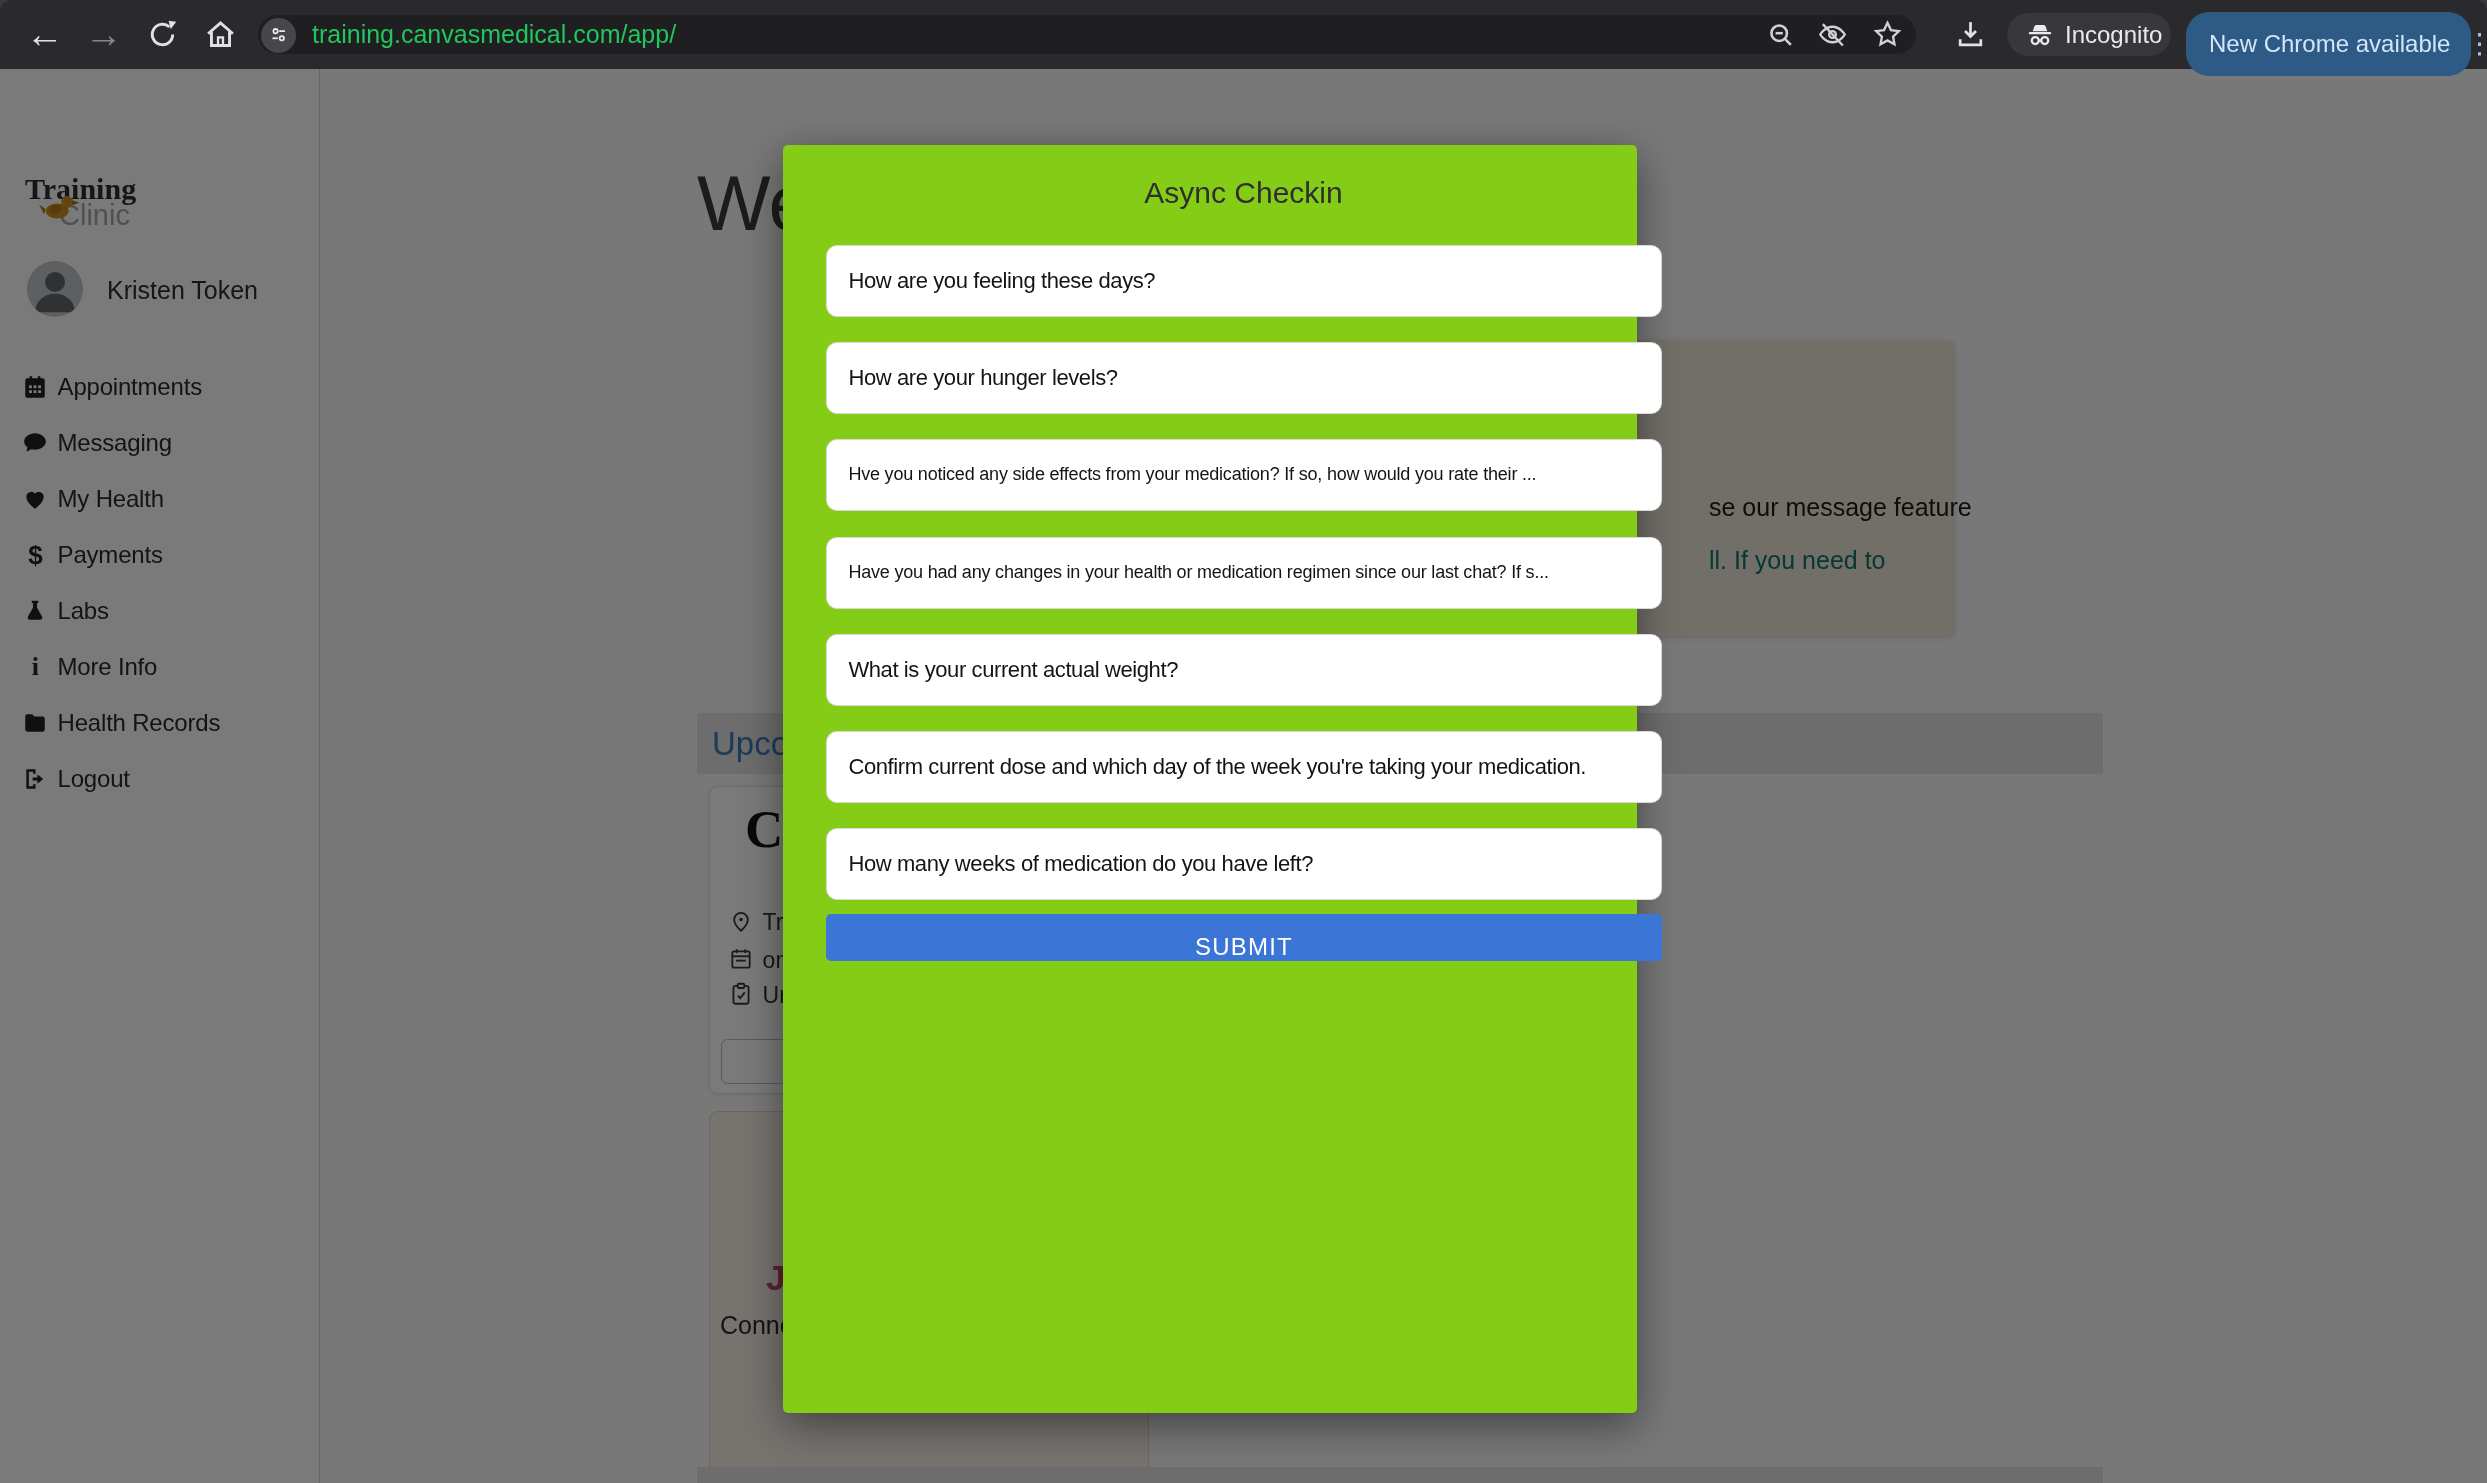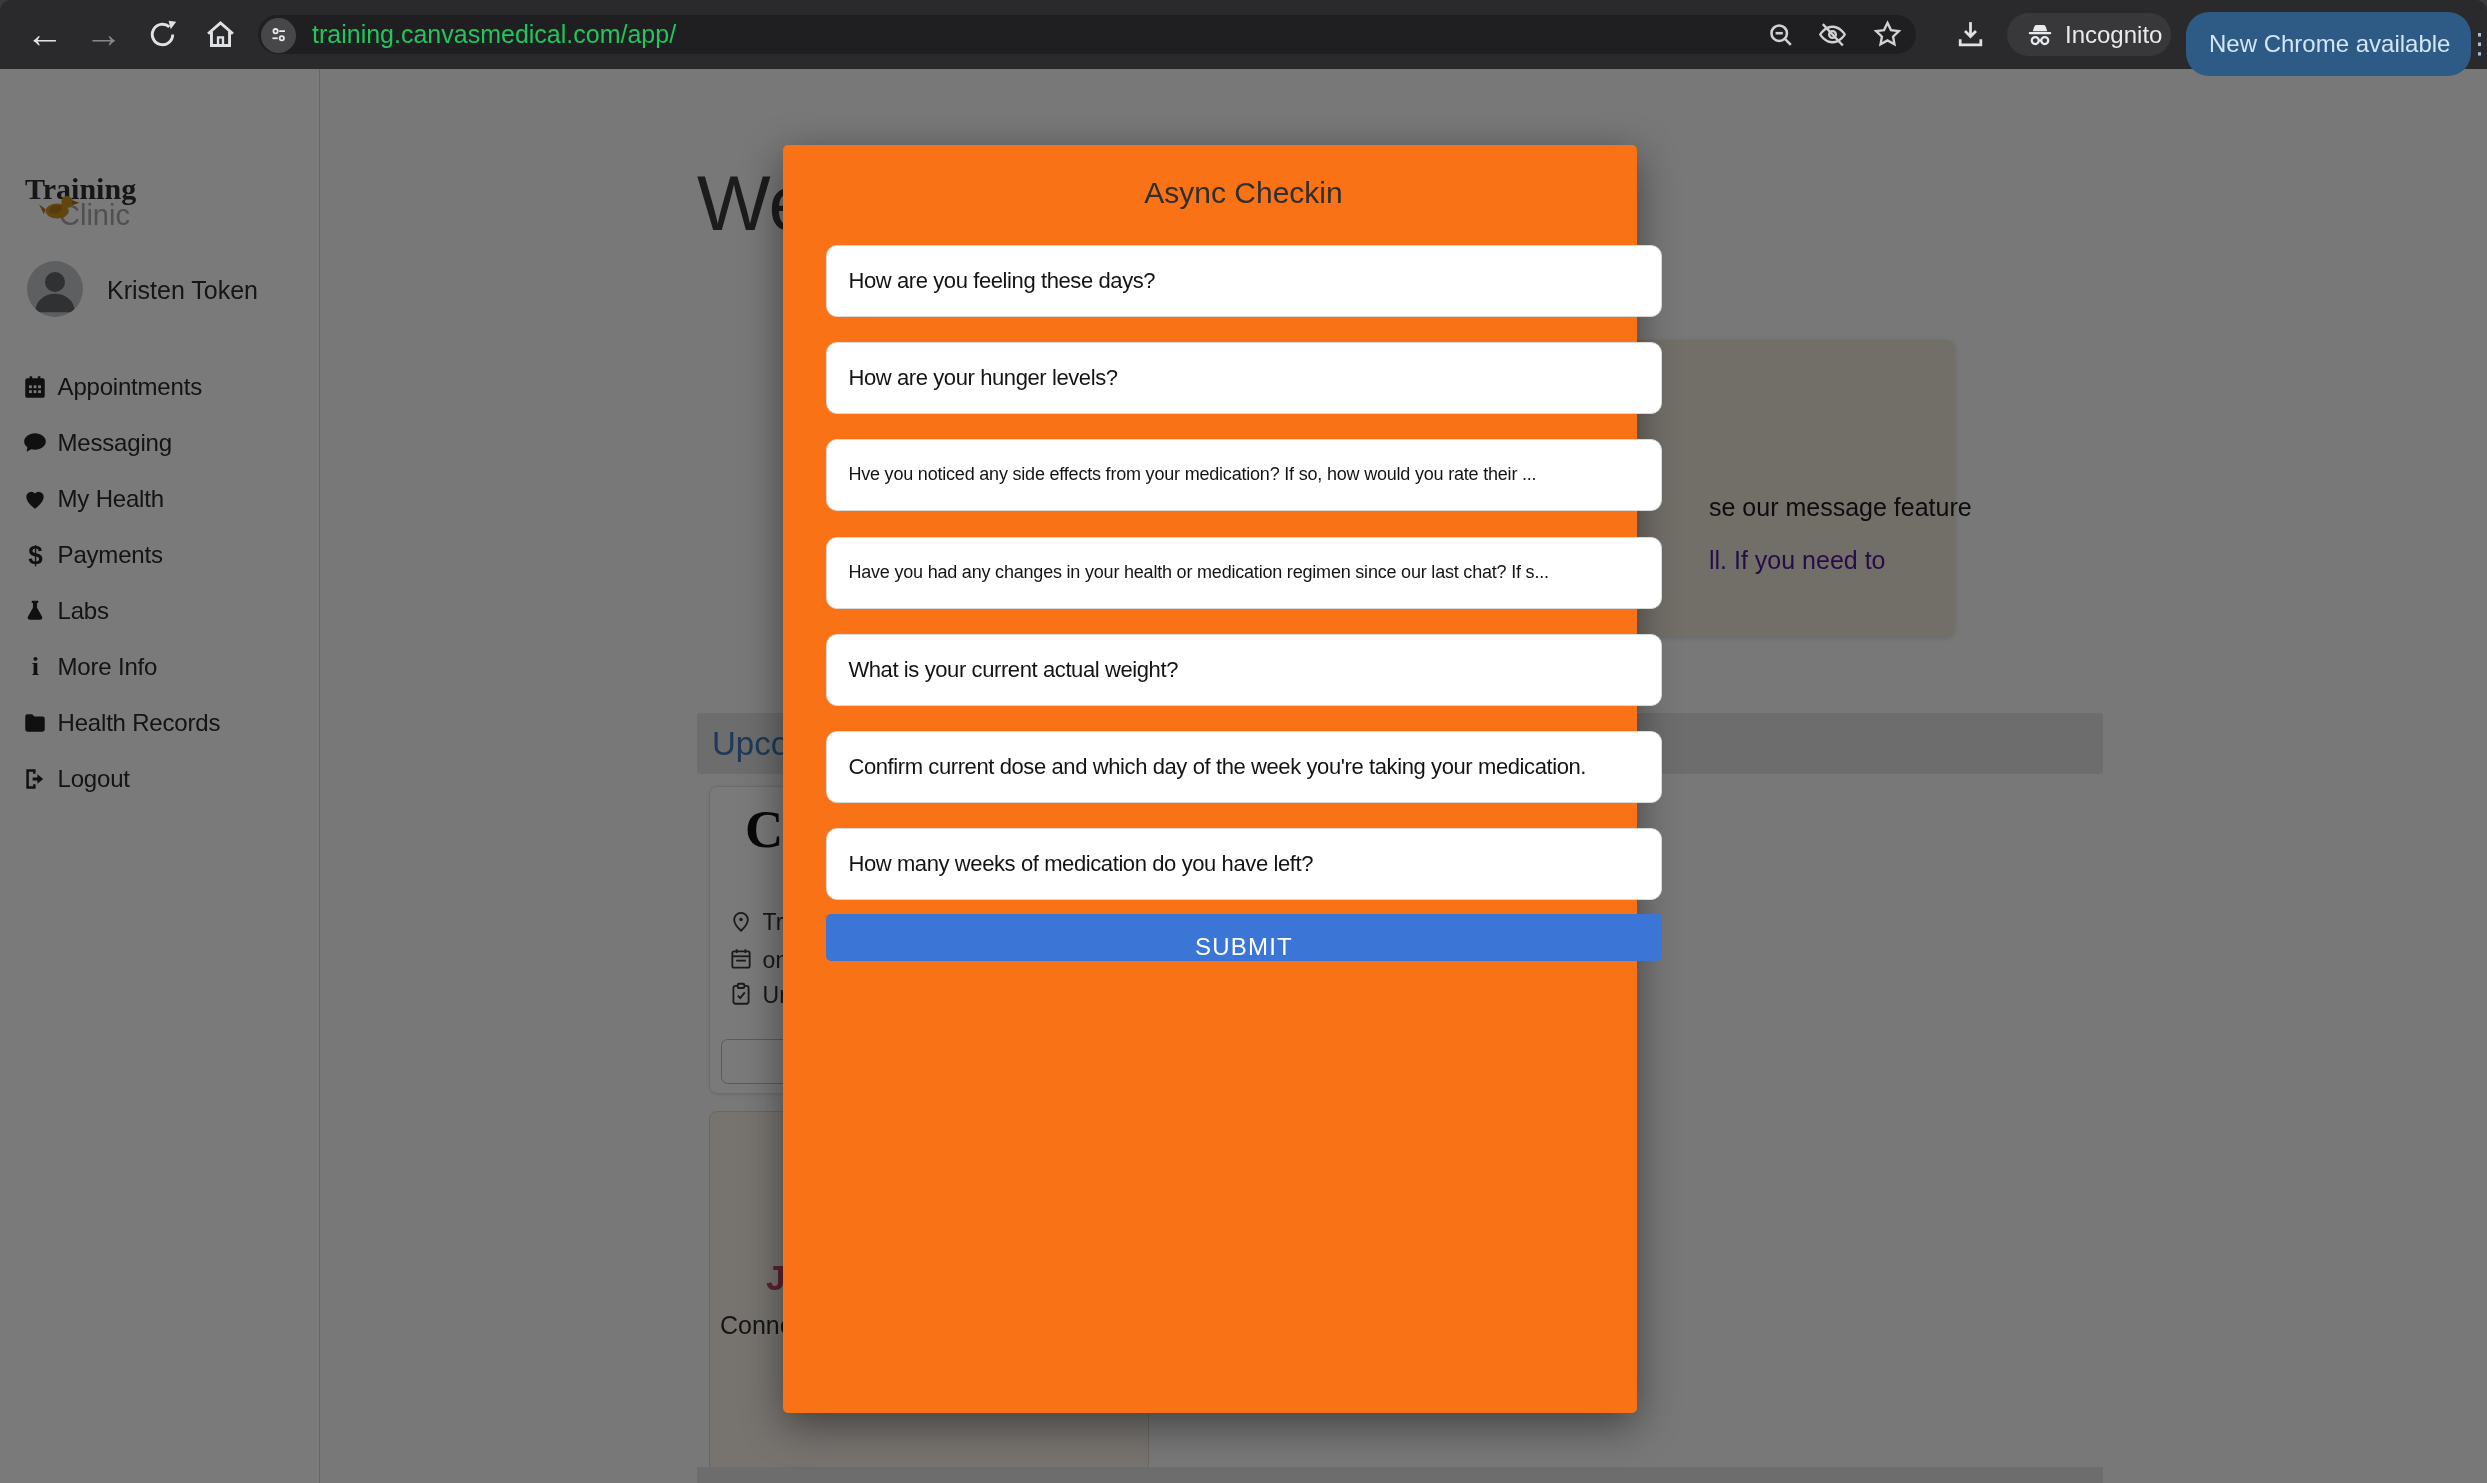--- a/index.html
+++ b/index.html
@@ -52,25 +52,25 @@
   .crow .ctxt{margin-left:6.6px;font-size:23px;white-space:nowrap;}
   .ghostbtn{position:absolute;left:10.7px;top:252px;width:345px;height:43px;background:#fff;
             border:1.6px solid #a9c0dc;border-radius:6.6px;}
   .card2{position:absolute;left:709px;top:1042px;width:438px;height:423px;background:#f8f2eb;
          border:0.8px solid #ddd6cd;border-radius:8.2px;}
   .jlink{position:absolute;left:56px;top:146px;font-size:35px;font-weight:bold;color:#bf4a6b;}
   .connect{position:absolute;left:10px;top:199px;font-size:25px;color:#2d2d2d;white-space:nowrap;}
   .msgcard{position:absolute;left:1587px;top:271px;width:368px;height:296px;background:#efe5da;
            border-radius:8.2px;box-shadow:0 1.6px 5px rgba(0,0,0,.12);}
   .msg1{position:absolute;left:122px;top:153px;font-size:25px;color:#1c1c1c;white-space:nowrap;}
-  .msg2{position:absolute;left:122px;top:206px;font-size:25px;color:#4c1d95;white-space:nowrap;}
+  .msg2{position:absolute;left:122px;top:206px;font-size:25px;color:#0f766e;white-space:nowrap;}
   .botbar{position:absolute;left:697px;top:1398px;width:1406px;height:25px;background:#e3e3e3;}
   
   .dim{position:absolute;left:0;top:0;width:2487px;height:1415px;background:rgba(0,0,0,0.52);z-index:5;}
-  .modal{position:absolute;left:783px;top:76px;width:854px;height:1268px;background:#f97316;
+  .modal{position:absolute;left:783px;top:76px;width:854px;height:1268px;background:#84cc16;
          border-radius:5px;box-shadow:0 11.5px 41px rgba(0,0,0,.45);z-index:10;}
   .mtitle{position:absolute;left:0;top:31px;width:921px;text-align:center;font-size:30px;color:#2f2f2f;}
   .qfield{position:absolute;left:43px;width:836px;height:72px;box-sizing:border-box;background:#fff;
           border:1.6px solid #d9d9d9;border-radius:11px;cursor:text;overflow:hidden;}
   .qfield .qtxt{position:absolute;left:21.4px;top:0;line-height:69px;font-size:22px;letter-spacing:-0.4px;
                 color:#141414;white-space:nowrap;}
   .q-long .qtxt{font-size:18px;letter-spacing:-0.2px;}
   .submit{position:absolute;left:43px;top:769px;width:836px;height:47px;background:#3b76d6;
           border-radius:5px;display:flex;align-items:flex-end;justify-content:center;cursor:pointer;}
   .submit span{color:#fff;font-size:24px;letter-spacing:1.2px;}

